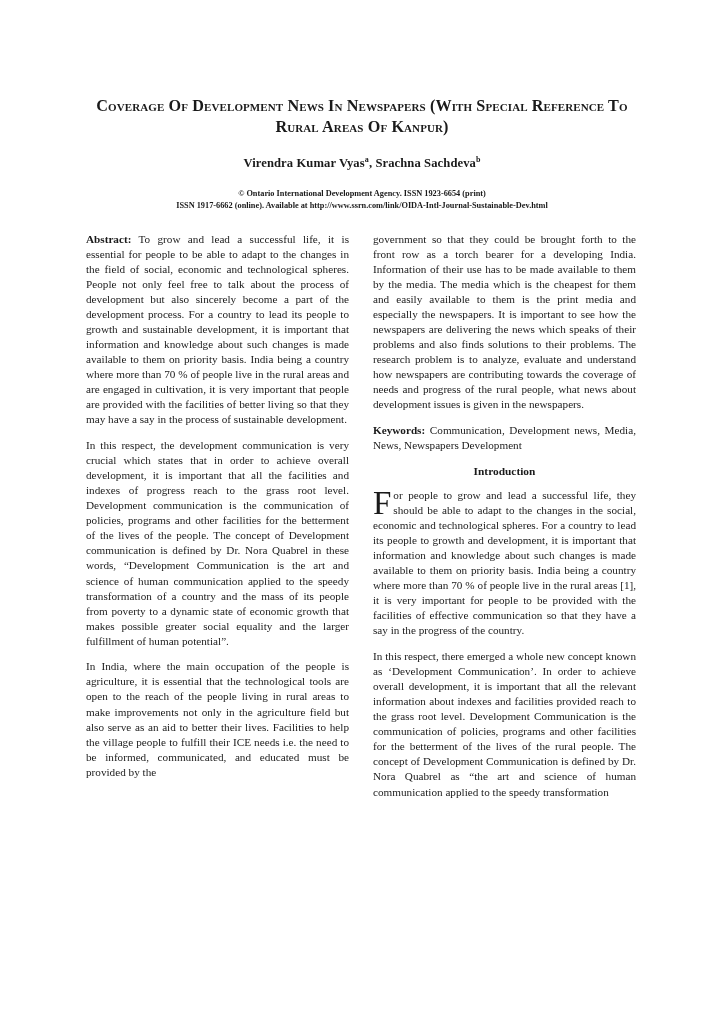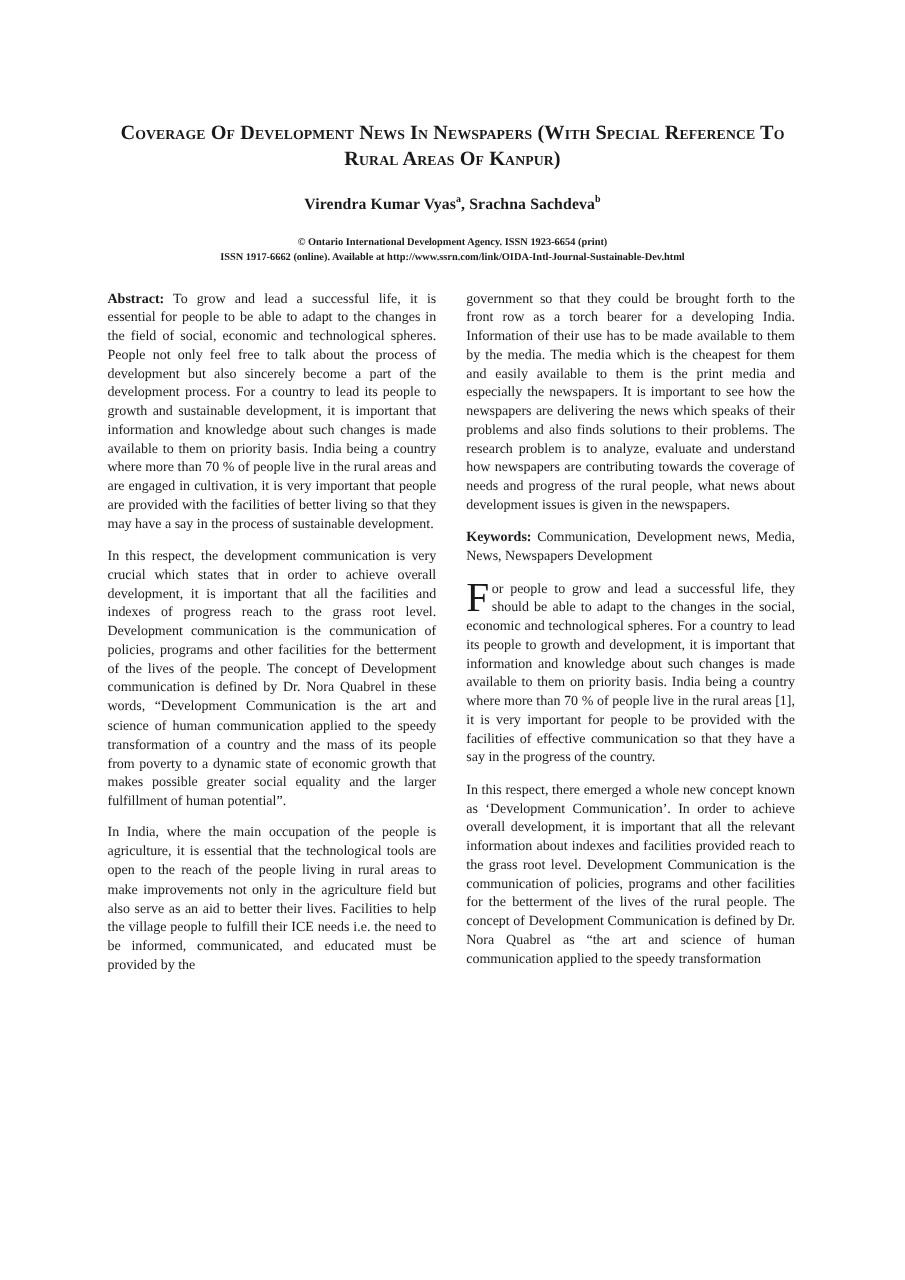--- a/index.html
+++ b/index.html
@@ -111,18 +111,19 @@
 
     <div class="col">
       <p><span class="lbl">Abstract:</span><span> To grow and lead a successful life, it is essential for people to be able to adapt to the changes in the field of social, economic and technological spheres. People not only feel free to talk about the process of development but also sincerely become a part of the development process. For a country to lead its people to growth and sustainable development, it is important that information and knowledge about such changes is made available to them on priority basis. India being a country where more than 70 % of people live in the rural areas and are engaged in cultivation, it is very important that people are provided with the facilities of better living so that they may have a say in the process of sustainable development.</span></p>
       <p>In this respect, the development communication is very crucial which states that in order to achieve overall development, it is important that all the facilities and indexes of progress reach to the grass root level. Development communication is the communication of policies, programs and other facilities for the betterment of the lives of the people. The concept of Development communication is defined by Dr. Nora Quabrel in these words, “Development Communication is the art and science of human communication applied to the speedy transformation of a country and the mass of its people from poverty to a dynamic state of economic growth that makes possible greater social equality and the larger fulfillment of human potential”.</p>
       <p>In India, where the main occupation of the people is agriculture, it is essential that the technological tools are open to the reach of the people living in rural areas to make improvements not only in the agriculture field but also serve as an aid to better their lives. Facilities to help the village people to fulfill their ICE needs i.e. the need to be informed, communicated, and educated must be provided by the</p>
     </div>
 
     <div class="col">
       <p>government so that they could be brought forth to the front row as a torch bearer for a developing India. Information of their use has to be made available to them by the media. The media which is the cheapest for them and easily available to them is the print media and especially the newspapers. It is important to see how the newspapers are delivering the news which speaks of their problems and also finds solutions to their problems. The research problem is to analyze, evaluate and understand how newspapers are contributing towards the coverage of needs and progress of the rural people, what news about development issues is given in the newspapers.</p>
       <p><span class="lbl">Keywords:</span><span> Communication, Development news, Media, News, Newspapers Development</span></p>
+      <div class="section-head">Introduction</div>
       <p class="dropcap-par"><span class="dropcap">F</span><span>or people to grow and lead a successful life, they should be able to adapt to the changes in the social, economic and technological spheres. For a country to lead its people to growth and development, it is important that information and knowledge about such changes is made available to them on priority basis. India being a country where more than 70 % of people live in the rural areas [1], it is very important for people to be provided with the facilities of effective communication so that they have a say in the progress of the country.</span></p>
       <p>In this respect, there emerged a whole new concept known as ‘Development Communication’. In order to achieve overall development, it is important that all the relevant information about indexes and facilities provided reach to the grass root level. Development Communication is the communication of policies, programs and other facilities for the betterment of the lives of the rural people. The concept of Development Communication is defined by Dr. Nora Quabrel as “the art and science of human communication applied to the speedy transformation</p>
     </div>
 
   </div>
 </div>
 
 </body></html>

